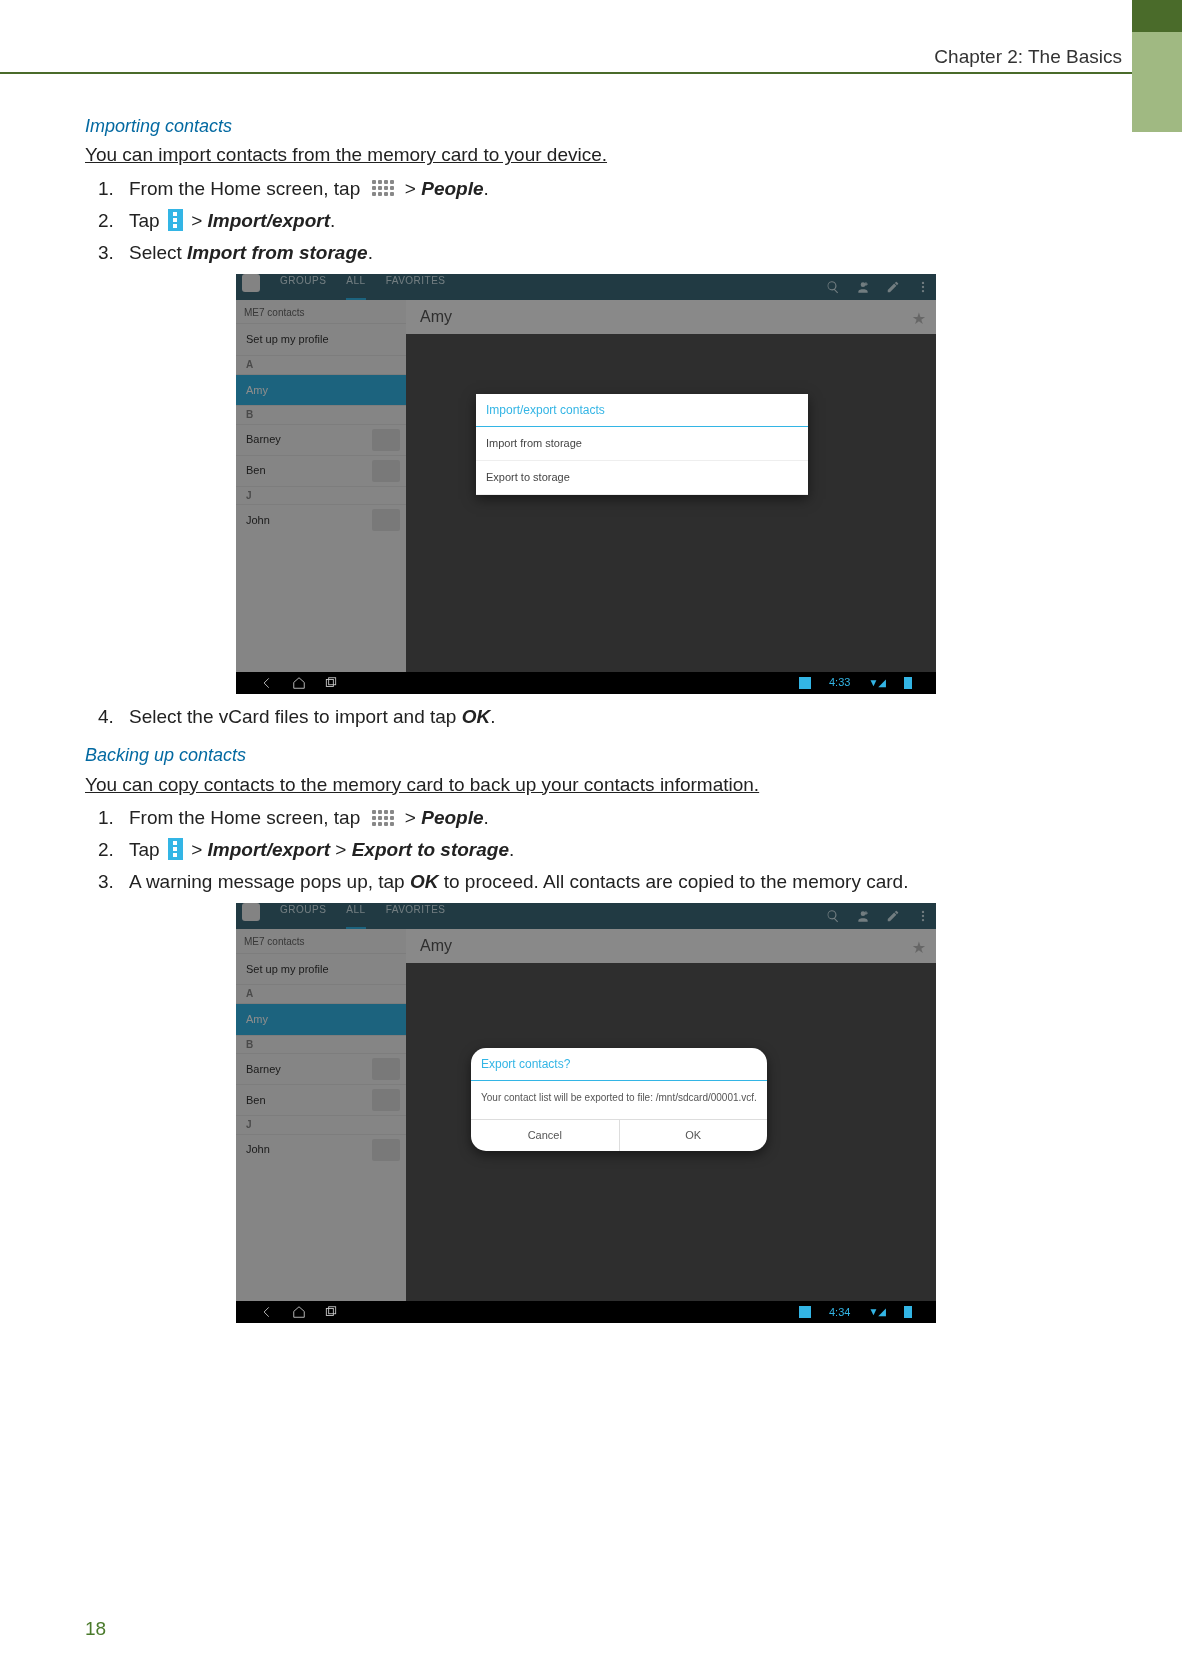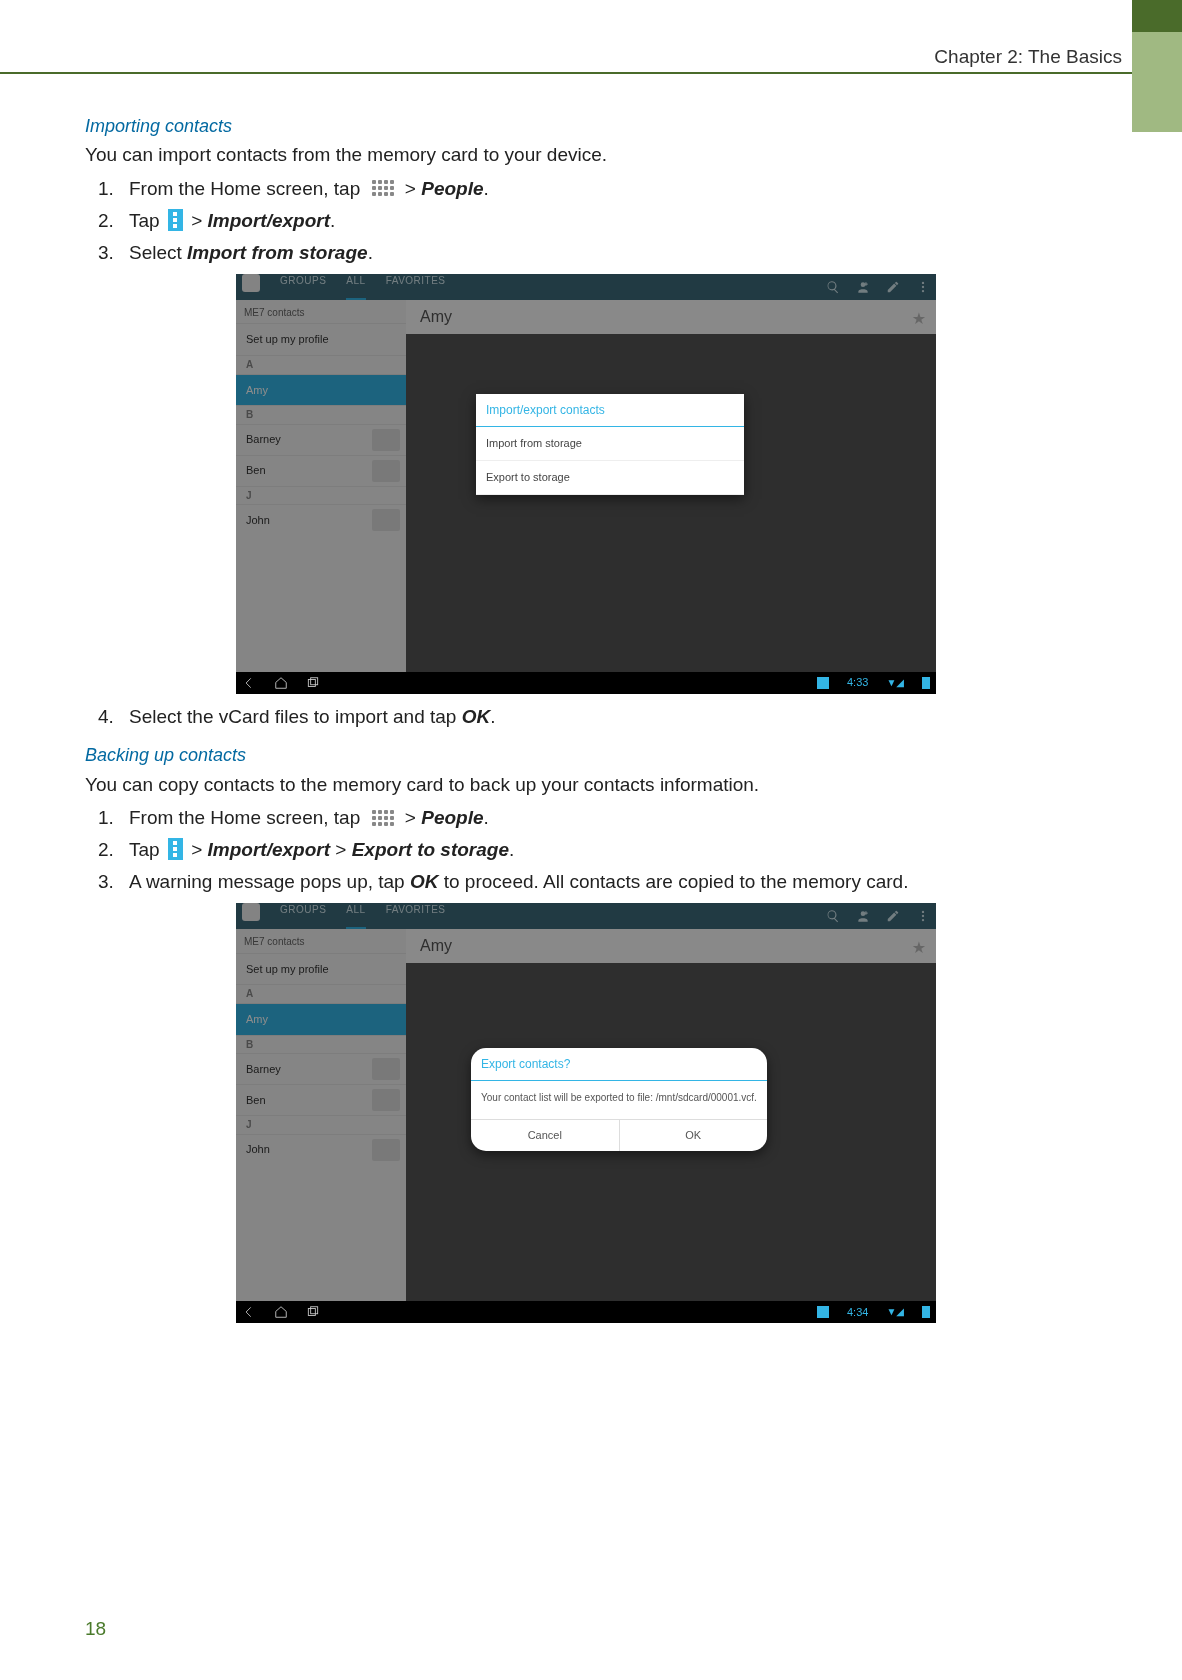--- a/index.html
+++ b/index.html
@@ -54,20 +54,21 @@
   }
   h2.section {
     color: #0369a1;
     font-style: italic;
     font-weight: normal;
     font-size: 18px;
     margin: 14px 0 4px 0;
   }
   .intro {
     margin: 0 0 8px 0;
+    text-decoration: underline;
   }
   ol {
     margin: 4px 0 8px 0;
     padding-left: 34px;
   }
   ol li {
     padding-left: 10px;
     margin-bottom: 6px;
   }
   .bi { font-weight: bold; font-style: italic; }
@@ -200,21 +201,21 @@
     position: relative;
   }
   .detail .name-row .star {
     position: absolute; right: 10px; top: 8px; color: #bbb; font-size: 16px;
   }
   .popup {
     position: absolute;
     z-index: 10;
     left: 240px;
     top: 120px;
-    width: 268px;
+    width: 332px;
     background: #fff;
     color: #444;
     box-shadow: 0 4px 12px rgba(0,0,0,0.5);
     font-size: 11px;
   }
   .popup .p-title {
     padding: 8px 10px;
     color: #33b5e5;
     font-size: 12px;
     border-bottom: 1px solid #33b5e5;
@@ -247,21 +248,21 @@
   }
   .popup .p-btn + .p-btn { border-left: 1px solid #ddd; }
 
   .navbar {
     position: absolute;
     left: 0; right: 0; bottom: 0;
     height: 22px;
     background: #000;
     display: flex;
     align-items: center;
-    padding: 0 6px;
+    padding: 0 24px;
     gap: 18px;
   }
   .navbar svg { width: 14px; height: 14px; stroke: #ccc; fill: none; stroke-width: 1.5; }
   .navbar .spacer { flex: 1; }
   .navbar .clock-ic { width: 12px; height: 12px; background: #33b5e5; }
   .navbar .time { color: #33b5e5; font-size: 11px; }
   .navbar .sig { color: #33b5e5; font-size: 10px; }
   .navbar .batt { width: 8px; height: 12px; background: #33b5e5; }
 </style>
 </head>

